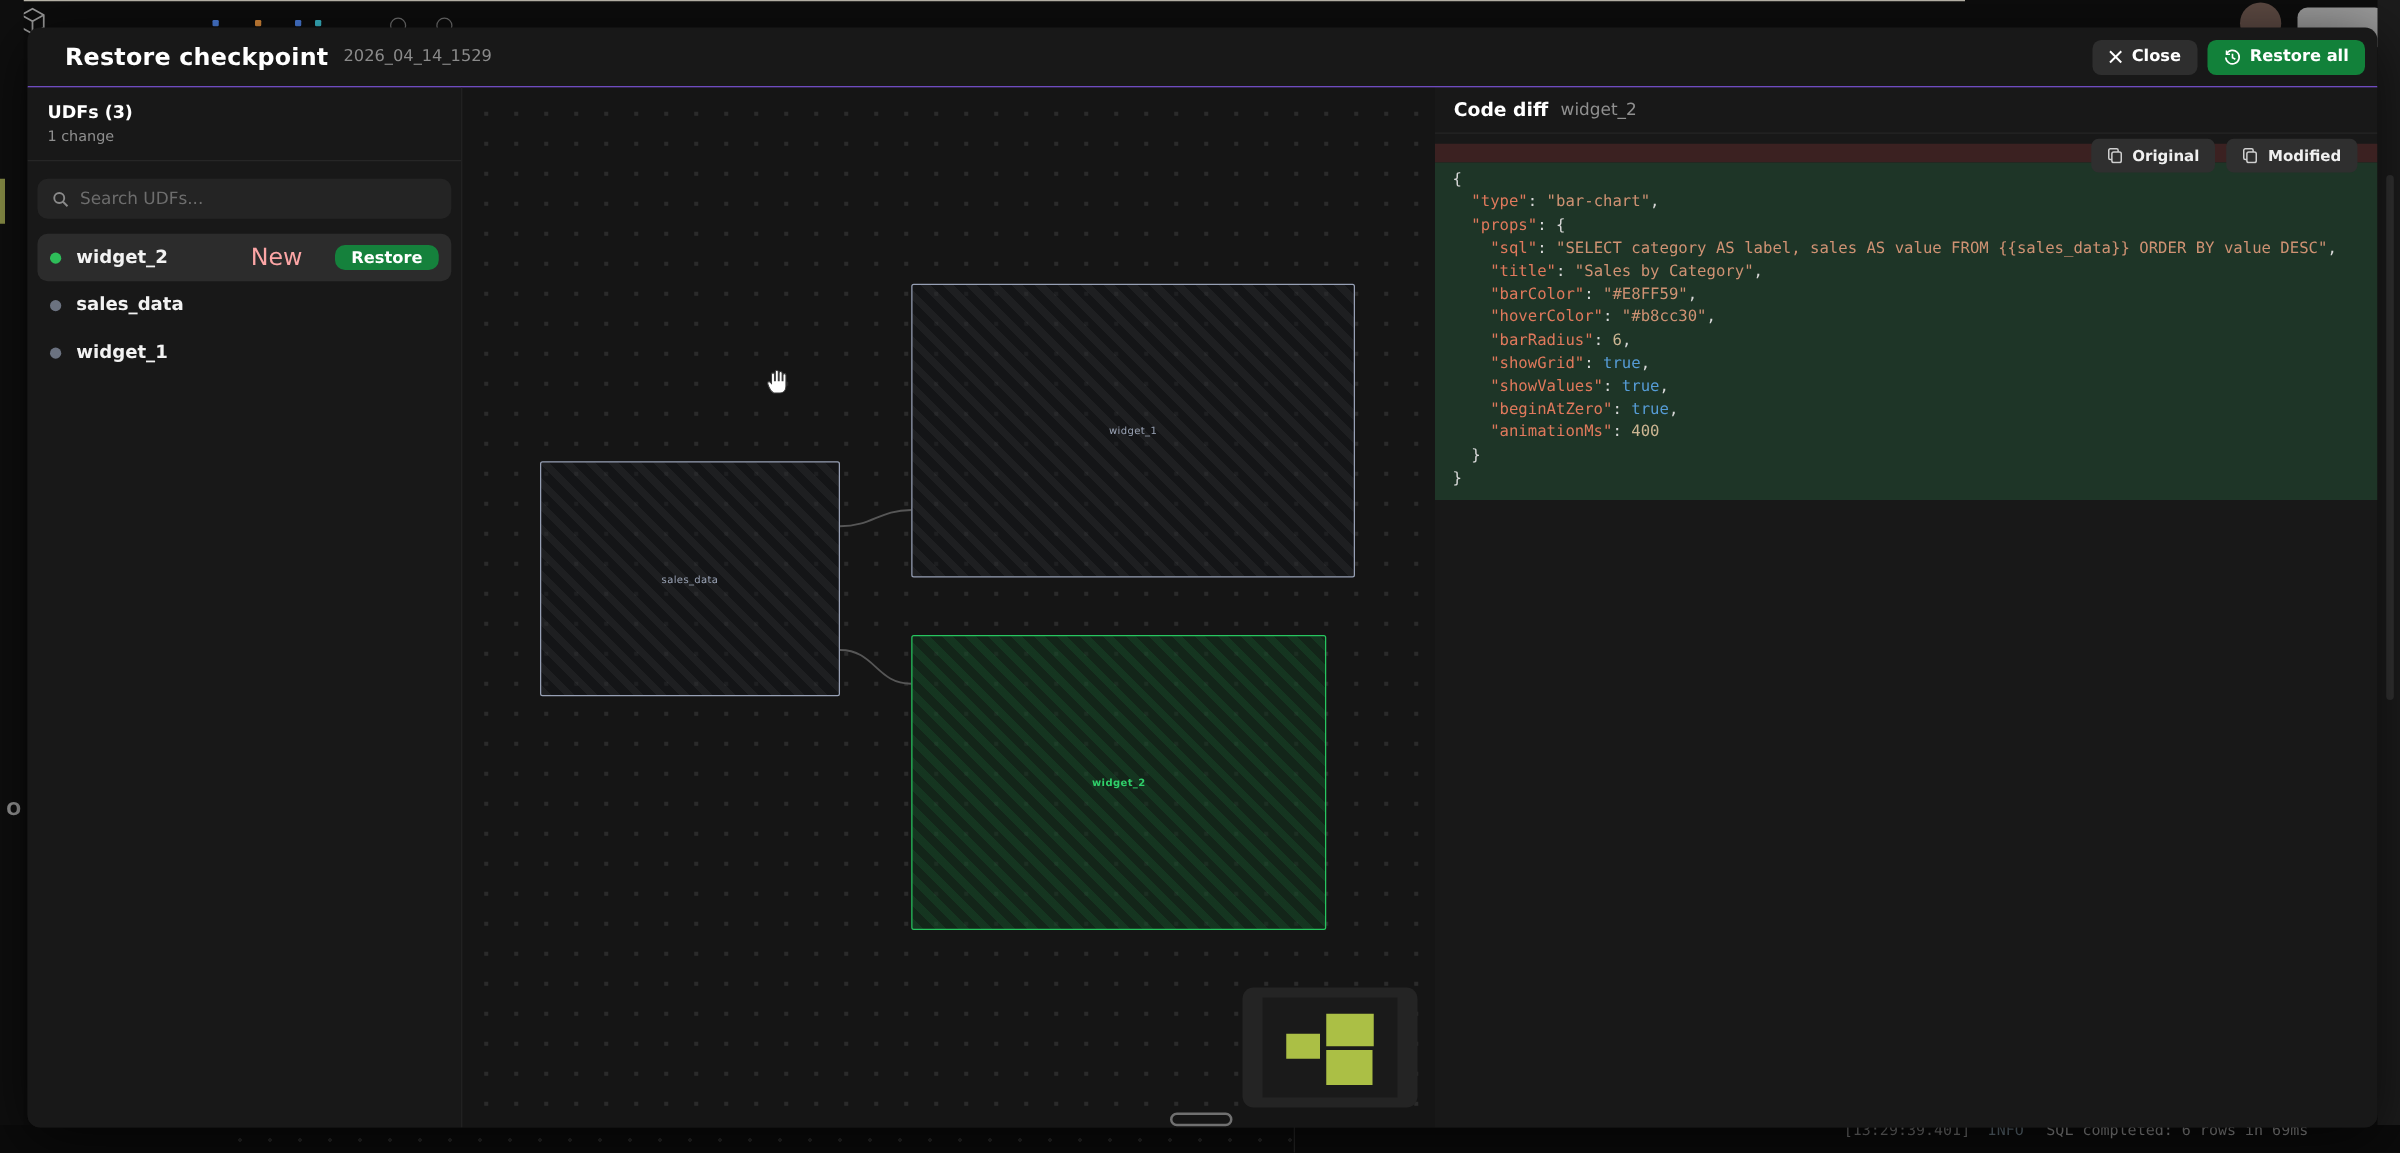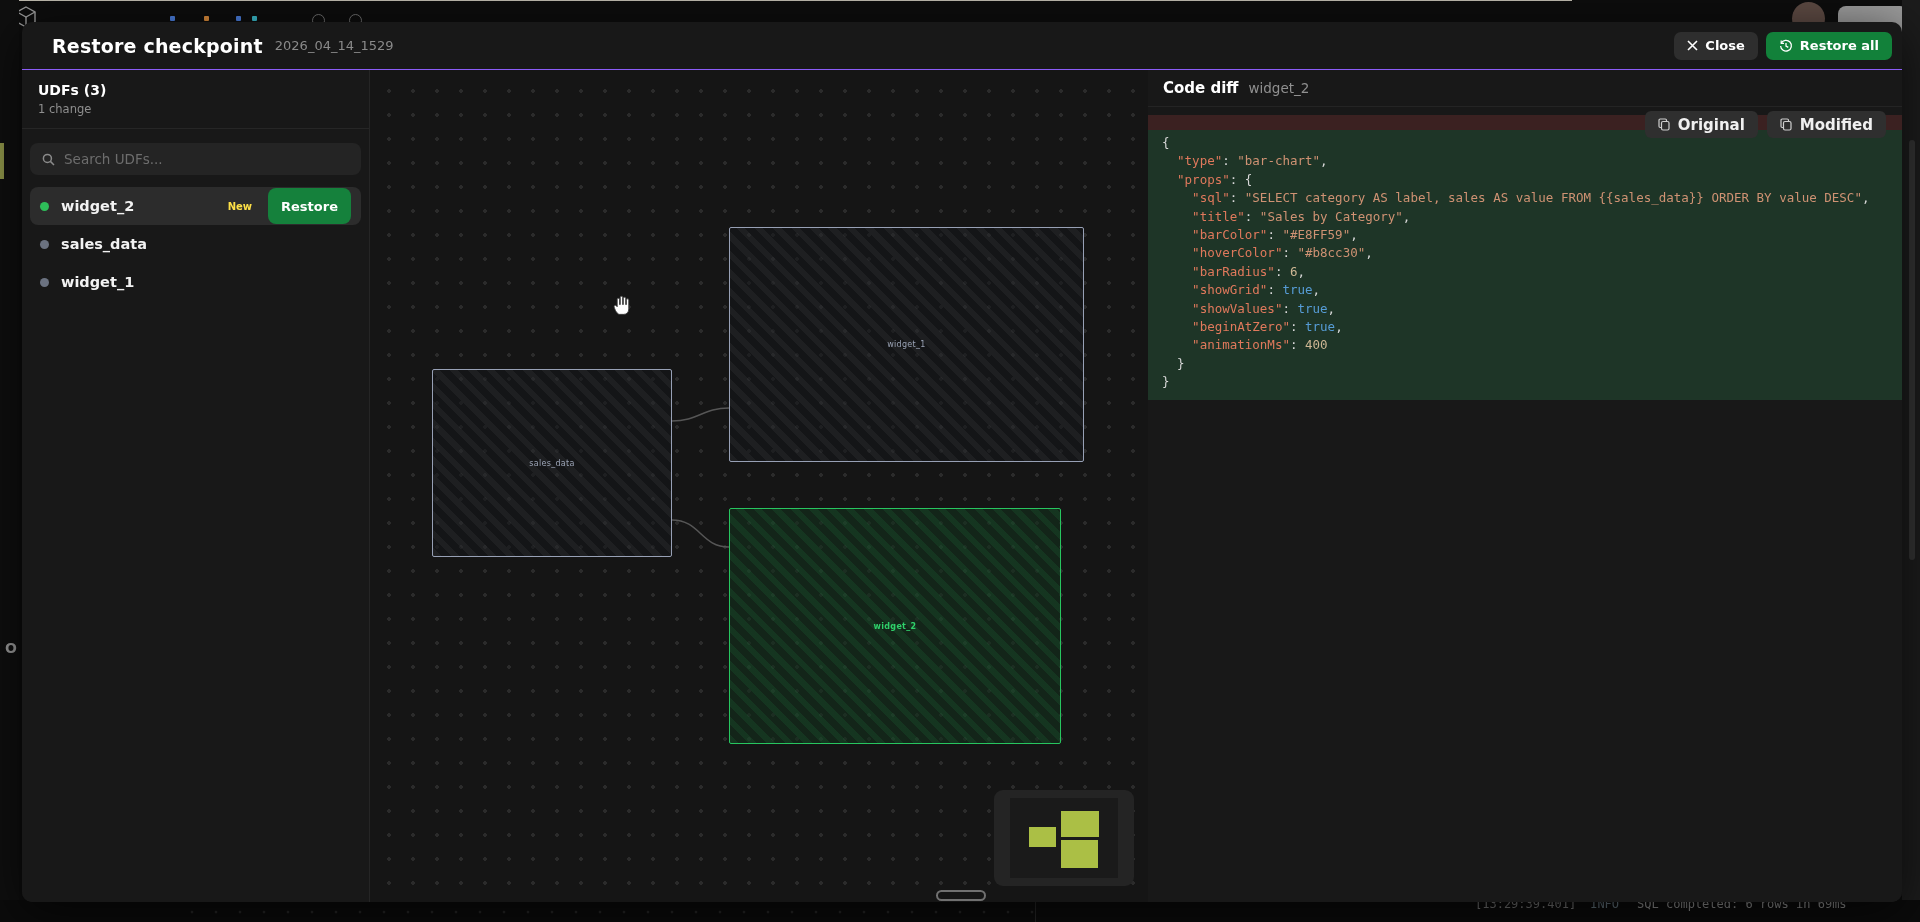--- a/index.html
+++ b/index.html
@@ -53,22 +53,22 @@
   .search-box { margin:14px 8px 12px; height:32px; background:#242424; border-radius:8px;
                 display:flex; align-items:center; padding:0 12px; gap:9px; }
   .search-box input { background:transparent; border:none; outline:none; color:#d6d6d6; width:100%;
                       font-family:inherit; font-size:13.5px; }
   .search-box input::placeholder { color:#6d6d6d; }
   .udf-row { display:flex; align-items:center; gap:12px; height:38px; margin:0 8px; padding:0 10px; border-radius:8px; }
   .udf-row.active { background:#2c2c2c; }
   .udf-row + .udf-row { margin-top:0; }
   .udf-dot { width:9px; height:9px; border-radius:50%; flex:0 0 9px; }
   .udf-name { font-size:14.5px; font-weight:600; color:#f2f2f2; }
-  .udf-badge { margin-left:auto; font-size:10px; font-weight:700; color:#fde047; }
-  .btn-restore { margin-left:4px; height:36px; padding:0 13px; border:none; border-radius:8px; background:#15813c;
+  .udf-badge { margin-left:auto; font-size:19px; font-weight:400; color:#fca5a5; }
+  .btn-restore { margin-left:14px; height:20px; padding:0 13px; border:none; border-radius:8px; background:#15813c;
                  color:#fff; font-family:inherit; font-size:13px; font-weight:700; cursor:pointer; }
 
   
   .canvas { flex:1; position:relative; background:#151515; overflow:hidden;
       background-image:radial-gradient(circle,#2b2b2b 1.7px,transparent 1.8px);
       background-size:24px 24px; background-position:7px 9px; }
   .node { position:absolute; display:flex; align-items:center; justify-content:center;
       border:1px solid #97a0b5; border-radius:2px; background:rgba(20,22,26,.55);
       background-image:repeating-linear-gradient(45deg, rgba(255,255,255,.045) 0 6px, transparent 6px 13px); }
   .node-label { font-size:8px; color:#9aa3b5; letter-spacing:.3px; }
@@ -98,21 +98,21 @@
   .toggle-knob { position:absolute; top:1.5px; right:1.5px; width:16px; height:16px; border-radius:50%; background:#fff; }
   .diff-scroll { position:relative; flex:1; }
   .red-strip { height:15px; margin-top:8px; background:#3b2121; }
   .code-block { background:#1e3527; padding:4px 0 8px; }
   .code-line { white-space:pre; font-family:"DejaVu Sans Mono","Liberation Mono",monospace;
                font-size:12.5px; line-height:18.4px; padding:0 14px; }
   .tok-k { color:#e0795c; } .tok-s { color:#cf9273; } .tok-p { color:#d8d8d8; }
   .tok-b { color:#569cd6; } .tok-n { color:#cdb693; } .tok-w { color:#d8d8d8; }
   .diff-buttons { position:absolute; top:4px; right:16px; display:flex; gap:9px; }
   .btn-copy { display:inline-flex; align-items:center; gap:8px; height:27px; padding:0 13px; border:none;
-              border-radius:6px; background:#2f2f2f; color:#f0f0f0; font-family:inherit; font-size:15px;
+              border-radius:6px; background:#2f2f2f; color:#f0f0f0; font-family:inherit; font-size:12px;
               font-weight:700; cursor:pointer; }
   svg { display:block; }
 </style>
 </head>
 <body>
 
 <div class="bg-layer">
   <div class="bg-topline"></div>
   <div class="bg-logo">
     <svg width="26" height="26" viewBox="0 0 26 26" fill="none" stroke="#9a9a9a" stroke-width="1.4">

